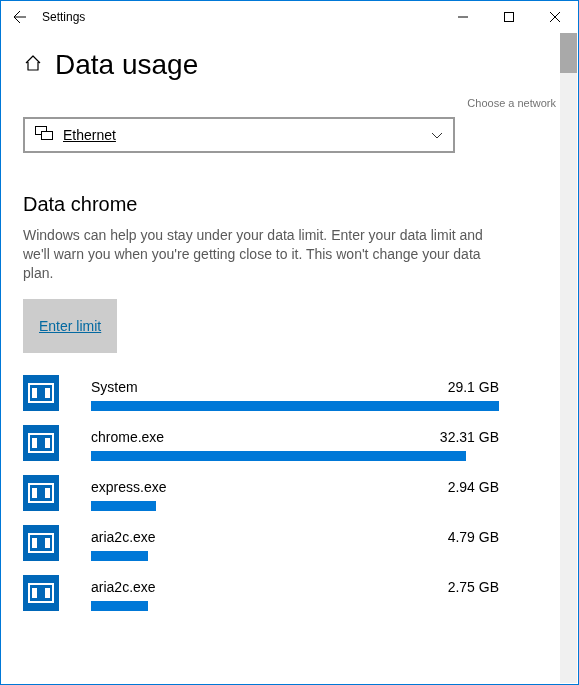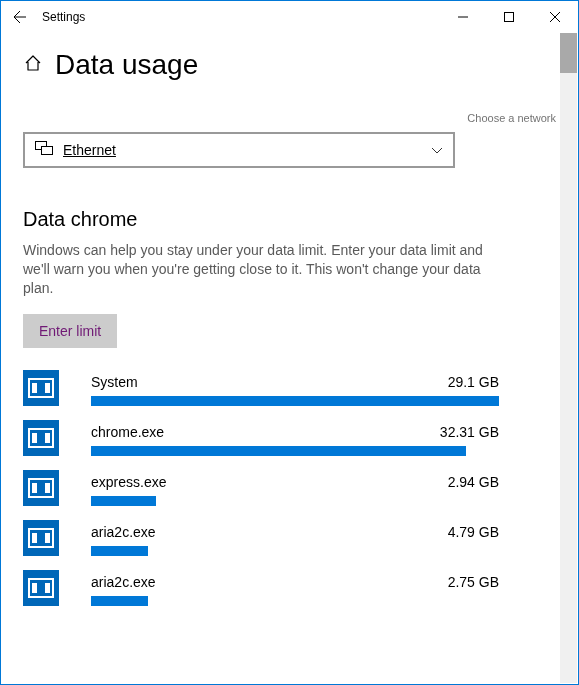--- a/index.html
+++ b/index.html
@@ -41,21 +41,21 @@
     .content {
       padding: 10px 22px 0 22px;
       height: 653px;
       overflow-y: hidden;
       position: relative;
     }
     .page-header {
       display: flex;
       align-items: center;
       margin-top: 6px;
-      margin-bottom: 31px;
+      margin-bottom: 16px;
     }
     .page-header .home-icon {
       margin-right: 12px;
     }
     .page-header h1 {
       font-size: 28px;
       font-weight: 400;
       color: #000;
     }
     .label {
@@ -94,26 +94,27 @@
     .section-desc {
       font-size: 14px;
       color: #5a5a5a;
       line-height: 1.35;
       width: 490px;
       margin-bottom: 16px;
     }
     .enter-limit {
       background: #ccc;
       border: none;
-      padding: 9px 16px;
-      font-size: 14px;
-      color: #701a75;
+      padding: 19px 16px;
+      font-size: 14px;
+      color: #0369a1;
       cursor: pointer;
       margin-bottom: 22px;
       font-family: inherit;
+      text-decoration: underline;
     }
     .app-row {
       display: flex;
       align-items: flex-end;
       margin-bottom: 14px;
       width: 476px;
       gap: 20px;
     }
     .app-icon {
       width: 36px; height: 36px;

